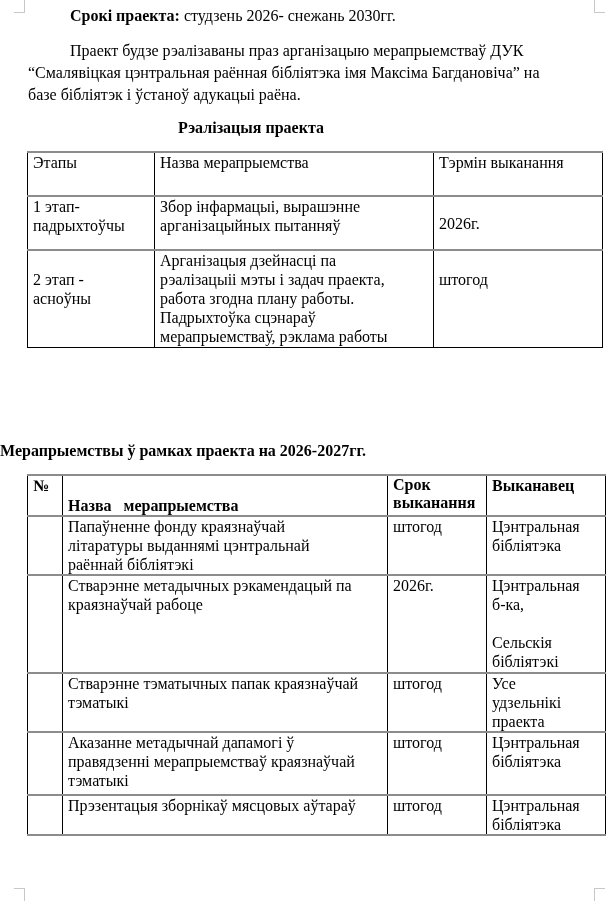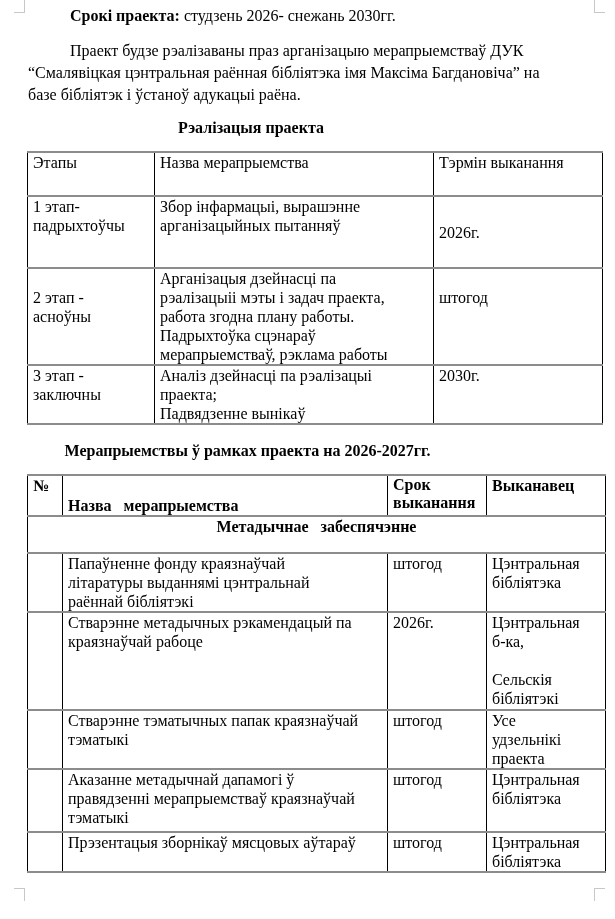--- a/index.html
+++ b/index.html
@@ -40,21 +40,21 @@
       <col style="width:127px">
       <col style="width:279px">
       <col style="width:169px">
     </colgroup>
   <tbody>
       <tr class="top" style="height:44px;">
     <td><span>Этапы</span></td>
     <td><span>Назва мерапрыемства</span></td>
     <td><span>Тэрмін выканання</span></td>
   </tr>
-  <tr class="row-sep" style="height:72px;">
+  <tr class="row-sep" style="height:54px;">
     <td>
           <div class="cell-text">1 этап-
 падрыхтоўчы</div>
         </td>
     <td>
           <div class="cell-text">Збор інфармацыі, вырашэнне
 арганізацыйных пытанняў</div>
         </td>
     <td style="vertical-align:middle;">
           <div class="cell-text">2026г.</div>
@@ -69,38 +69,24 @@
           <div class="cell-text">Арганізацыя дзейнасці па
 рэалізацыіі мэты і задач праекта,
 работа згодна плану работы.
 Падрыхтоўка сцэнараў
 мерапрыемстваў, рэклама работы</div>
         </td>
     <td style="padding-top:19px;">
           <div class="cell-text">штогод</div>
         </td>
   </tr>
-  <tr class="row-sep bottom" style="height:58px;">
-    <td>
-          <div class="cell-text">3 этап -
-заключны</div>
-        </td>
-    <td>
-          <div class="cell-text">Аналіз дзейнасці па рэалізацыі
-праекта;
-Падвядзенне вынікаў</div>
-        </td>
-    <td>
-          <div class="cell-text">2030г.</div>
-        </td>
-  </tr>
 </tbody>
   </table>
 
-<div class="line bold" style="left:0; width:495px; text-align:center; top:442px;">Мерапрыемствы ў рамках праекта на 2026-2027гг.</div>
+<div class="line bold" style="left:0; width:495px; top:442px;">Мерапрыемствы ў рамках праекта на 2026-2027гг.</div>
 
 <table style="left:27px; top:474px; width:578px;">
   <colgroup>
       <col style="width:35px">
       <col style="width:325px">
       <col style="width:99px">
       <col style="width:119px">
     </colgroup>
   <tbody>
       <tr class="top" style="height:41px;">
@@ -108,23 +94,20 @@
           <div class="cell-text">№</div>
         </td>
     <td class="bold" style="vertical-align:bottom; white-space:pre;"><span>Назва   мерапрыемства</span></td>
     <td class="bold" style="line-height:18px;">
           <div class="cell-text">Срок
 выканання</div>
         </td>
     <td class="bold">
           <div class="cell-text">Выканавец</div>
         </td>
-  </tr>
-  <tr class="row-sep" style="height:37px;">
-    <td colspan="4" class="bold" style="text-align:center; white-space:pre;"><span>Метадычнае   забеспячэнне</span></td>
   </tr>
   <tr class="row-sep" style="height:59px;">
     <td><span></span></td>
     <td>
           <div class="cell-text">Папаўненне фонду краязнаўчай
 літаратуры  выданнямі  цэнтральнай
 раённай бібліятэкі</div>
         </td>
     <td>
           <div class="cell-text">штогод</div>

